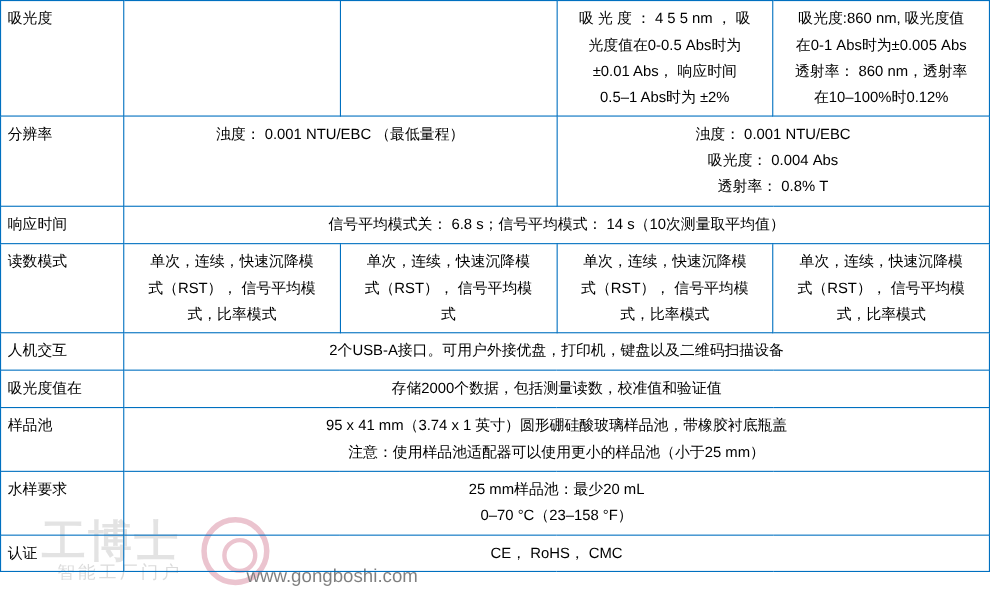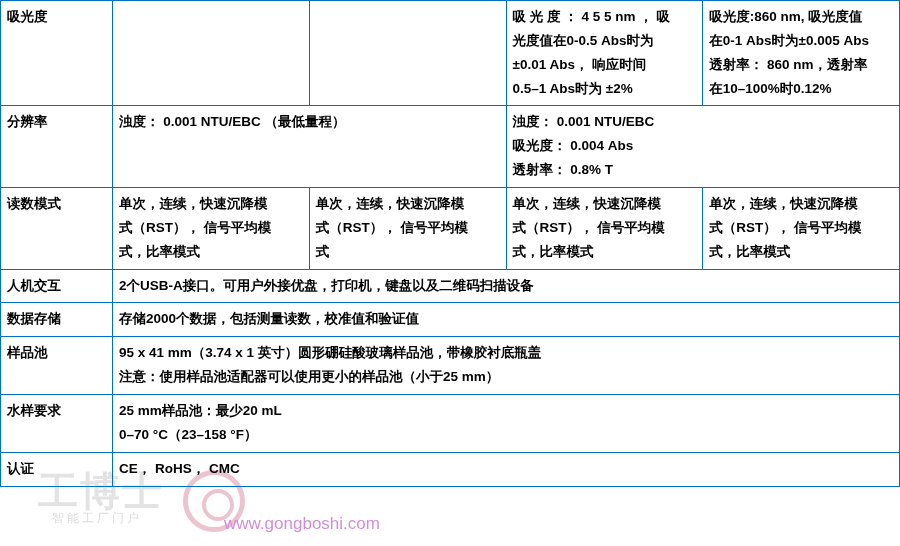--- a/index.html
+++ b/index.html
@@ -22,29 +22,29 @@
     position: relative;
     z-index: 2;
   }
   #spec-table td {
     border: 1px solid #0070c0;
     vertical-align: top;
     padding: 5px 6px 6px 6px;
     font-size: 13.5px;
     line-height: 1.62;
     background: transparent;
-    font-weight: bold;
   }
   td.label {
     width: 99px;
     white-space: nowrap;
   }
   .cell-line {
     display: block;
     white-space: normal;
+    text-align: center;
   }
   .cell-line + .cell-line {
     margin-top: 2px;
   }
   
   #watermark {
     position: absolute;
     left: 0;
     top: 0;
     width: 804px;
@@ -88,31 +88,31 @@
     font-size: 40px;
     font-weight: bold;
     color: #c9c9c9;
     letter-spacing: 2px;
     white-space: nowrap;
   }
   #wm-sub {
     position: absolute;
     left: 14px;
     top: 74px;
-    font-size: 12px;
+    font-size: 16px;
     color: #b9b9b9;
     letter-spacing: 3px;
     white-space: nowrap;
   }
   #wm-url {
     position: absolute;
     left: 186px;
     top: 78px;
     font-size: 17px;
-    color: #a21caf;
+    color: #000000;
     white-space: nowrap;
   }
 </style>
 </head>
 <body>
 
 <div id="watermark">
   <div id="wm-inner">
     <div id="wm-ring"></div>
     <div id="wm-big">工博士</div>
@@ -145,20 +145,26 @@
         <td colspan="2">
           <span class="cell-line">浊度： 0.001 NTU/EBC （最低量程）</span>
         </td>
         <td colspan="2">
           <span class="cell-line">浊度： 0.001 NTU/EBC</span>
           <span class="cell-line">吸光度： 0.004 Abs</span>
           <span class="cell-line">透射率： 0.8% T</span>
         </td>
       </tr>
       <tr>
+        <td class="label">响应时间</td>
+        <td colspan="4">
+          <span class="cell-line">信号平均模式关： 6.8 s；信号平均模式： 14 s（10次测量取平均值）</span>
+        </td>
+      </tr>
+      <tr>
         <td class="label">读数模式</td>
         <td>
           <span class="cell-line">单次，连续，快速沉降模</span>
           <span class="cell-line">式（RST）， 信号平均模</span>
           <span class="cell-line">式，比率模式</span>
         </td>
         <td>
           <span class="cell-line">单次，连续，快速沉降模</span>
           <span class="cell-line">式（RST）， 信号平均模</span>
           <span class="cell-line">式</span>
@@ -174,21 +180,21 @@
           <span class="cell-line">式，比率模式</span>
         </td>
       </tr>
       <tr>
         <td class="label">人机交互</td>
         <td colspan="4">
           <span class="cell-line">2个USB-A接口。可用户外接优盘，打印机，键盘以及二维码扫描设备</span>
         </td>
       </tr>
       <tr>
-        <td class="label">数据存储</td>
+        <td class="label">吸光度值在</td>
         <td colspan="4">
           <span class="cell-line">存储2000个数据，包括测量读数，校准值和验证值</span>
         </td>
       </tr>
       <tr>
         <td class="label">样品池</td>
         <td colspan="4">
           <span class="cell-line">95 x 41 mm（3.74 x 1 英寸）圆形硼硅酸玻璃样品池，带橡胶衬底瓶盖</span>
           <span class="cell-line">注意：使用样品池适配器可以使用更小的样品池（小于25 mm）</span>
         </td>

